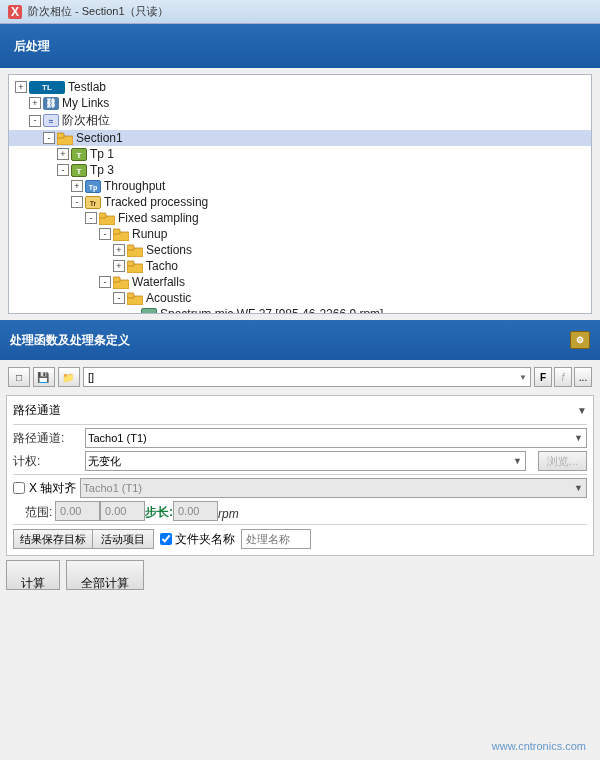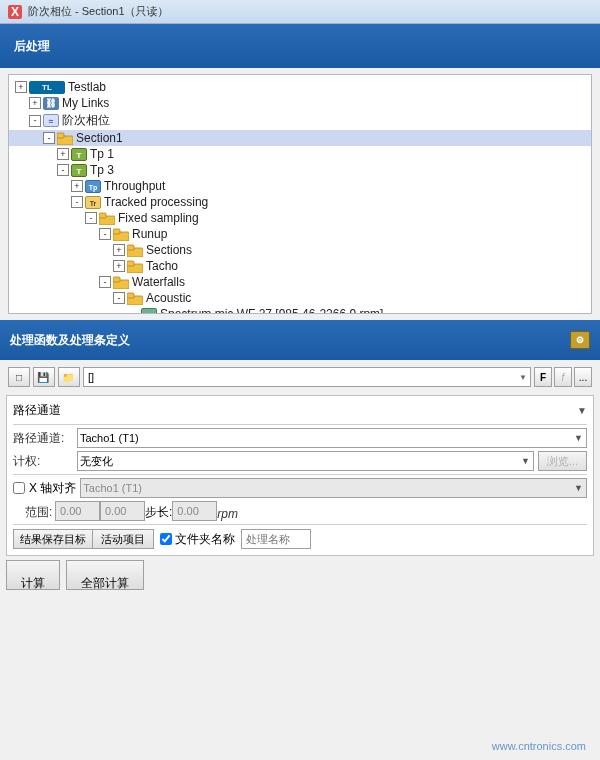--- a/index.html
+++ b/index.html
@@ -210,21 +210,21 @@
       margin: 3px 0;
     }
     .form-checkbox { width: 12px; height: 12px; cursor: pointer; }
 
     .range-row {
       display: flex;
       align-items: flex-end;
       margin: 3px 12px;
     }
     .range-label { min-width: 30px; color: #333; }
-    .step-label { color: #000000; }
+    .step-label { color: #15803d; font-weight: bold; }
     .unit-label { color: #333; font-style: italic; }
 
     .bottom-row {
       display: flex;
       align-items: center;
       gap: 6px;
       margin: 4px 0 2px 0;
     }
     .result-section {
       display: flex;
@@ -287,21 +287,21 @@
       right: 14px;
       color: #4080c0;
       font-size: 11px;
       opacity: 0.8;
     }
     .outer-wrapper { position: relative; }
 
     .select-row {
       display: flex;
       align-items: center;
-      gap: 4px;
+      gap: 12px;
       margin: 3px 0;
     }
     .select-with-arrow {
       position: relative;
       display: flex;
       align-items: center;
       flex: 1;
     }
     .select-with-arrow select {
       width: 100%;

